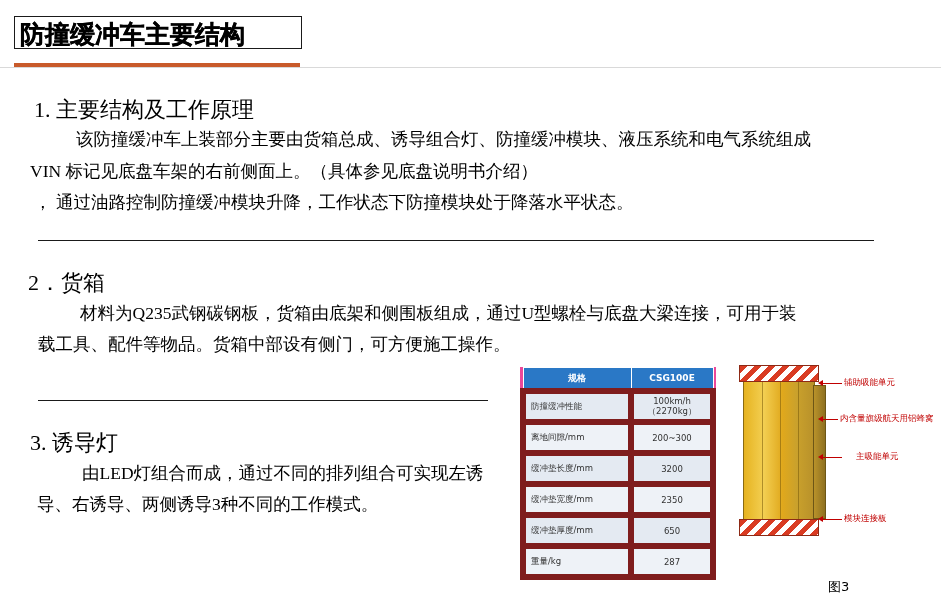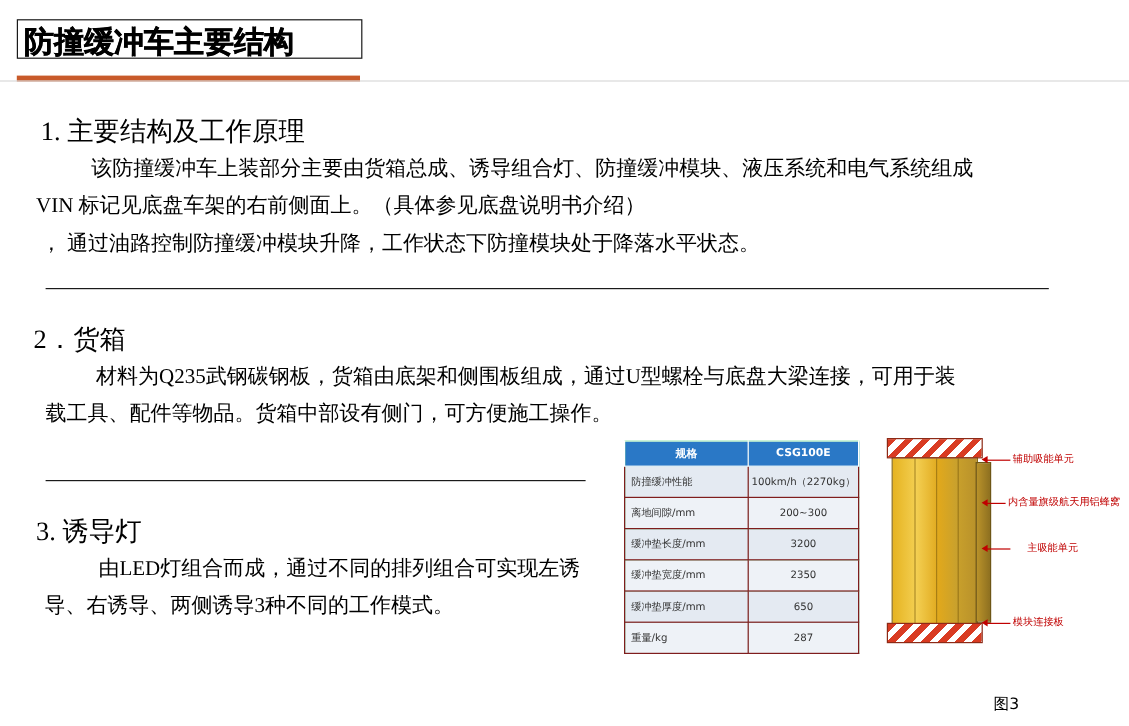--- a/index.html
+++ b/index.html
@@ -81,21 +81,21 @@
     white-space: nowrap;
   }
   .para {
     font-size: 17.5px;
     line-height: 31px;
   }
 
   #sec1 { left: 30px; top: 95px; width: 880px; }
   #sec1 .line { white-space: nowrap; }
   #sec1 .l1 { margin-left: 4px; }
-  #sec1 .l2 { margin-left: 46px; }
+  #sec1 .l2 { margin-left: 46px; font-family: Liberation Mono, monospace; }
   #sec1 .l3 { margin-left: 4px; }
   #sec1 .l4 { margin-left: 0px; font-family: "Liberation Serif", serif; }
 
   .divider {
     position: absolute;
     height: 1px;
     background: #1a1a1a;
   }
   #div1 { left: 38px; top: 240px; width: 836px; }
   #div2 { left: 38px; top: 400px; width: 450px; }
@@ -119,34 +119,34 @@
     height: 200px;
   }
   .spec-table {
     position: absolute;
     left: 0px;
     top: 4px;
     width: 196px;
     border-collapse: collapse;
     font-family: "DejaVu Sans", "Liberation Sans", sans-serif;
     font-size: 8.5px;
-    background: #22c55e;
+    background: #ec4899;
   }
   .spec-table th {
     background: #2a78c6;
     color: #ffffff;
     font-weight: bold;
     height: 18px;
     border: 1px solid #ffffff;
     text-align: center;
     font-size: 9px;
   }
   .spec-table td {
     height: 23px;
-    border: 1px solid #7f1d1d;
+    border: 6px solid #7f1d1d;
     text-align: center;
     color: #333333;
     font-size: 8.5px;
     background: #eef2f7;
   }
   .spec-table tr:nth-child(odd) td { background: #e4eaf2; }
   .spec-table td.label {
     text-align: left;
     padding-left: 5px;
     width: 96px;

